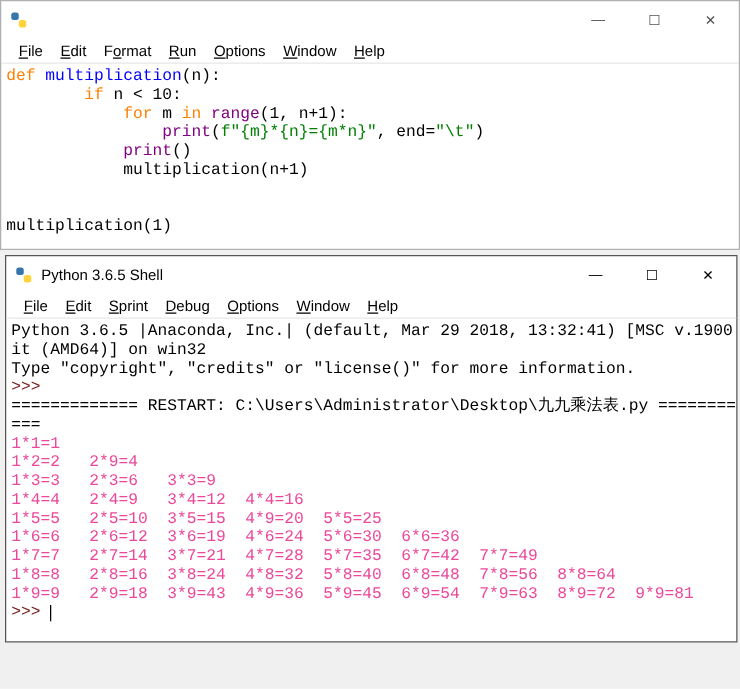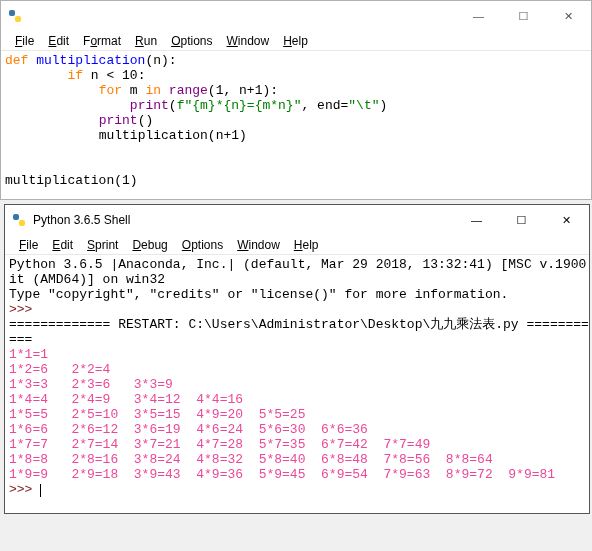--- a/index.html
+++ b/index.html
@@ -124,21 +124,21 @@
     <div class="menuitem"><span class="ul">W</span><span>indow</span></div>
     <div class="menuitem"><span class="ul">H</span><span>elp</span></div>
   </div>
   <div class="shell-body" id="shellbody"><span class="black">Python 3.6.5 |Anaconda, Inc.| (default, Mar 29 2018, 13:32:41) [MSC v.1900 64 b
 it (AMD64)] on win32</span>
 <span class="black">Type "copyright", "credits" or "license()" for more information.</span>
 <span class="prompt">&gt;&gt;&gt;</span>
 <span class="black">============= RESTART: C:\Users\Administrator\Desktop\九九乘法表.py ============
 ===</span>
 <span class="blue">1*1=1</span>
-<span class="blue">1*2=6   2*2=4</span>
+<span class="blue">1*2=2   2*9=4</span>
 <span class="blue">1*3=3   2*3=6   3*3=9</span>
 <span class="blue">1*4=4   2*4=9   3*4=12  4*4=16</span>
 <span class="blue">1*5=5   2*5=10  3*5=15  4*9=20  5*5=25</span>
 <span class="blue">1*6=6   2*6=12  3*6=19  4*6=24  5*6=30  6*6=36</span>
 <span class="blue">1*7=7   2*7=14  3*7=21  4*7=28  5*7=35  6*7=42  7*7=49</span>
 <span class="blue">1*8=8   2*8=16  3*8=24  4*8=32  5*8=40  6*8=48  7*8=56  8*8=64</span>
 <span class="blue">1*9=9   2*9=18  3*9=43  4*9=36  5*9=45  6*9=54  7*9=63  8*9=72  9*9=81</span>
 <span class="prompt">&gt;&gt;&gt;</span> <span class="cursor"></span></div>
 </div>
 

